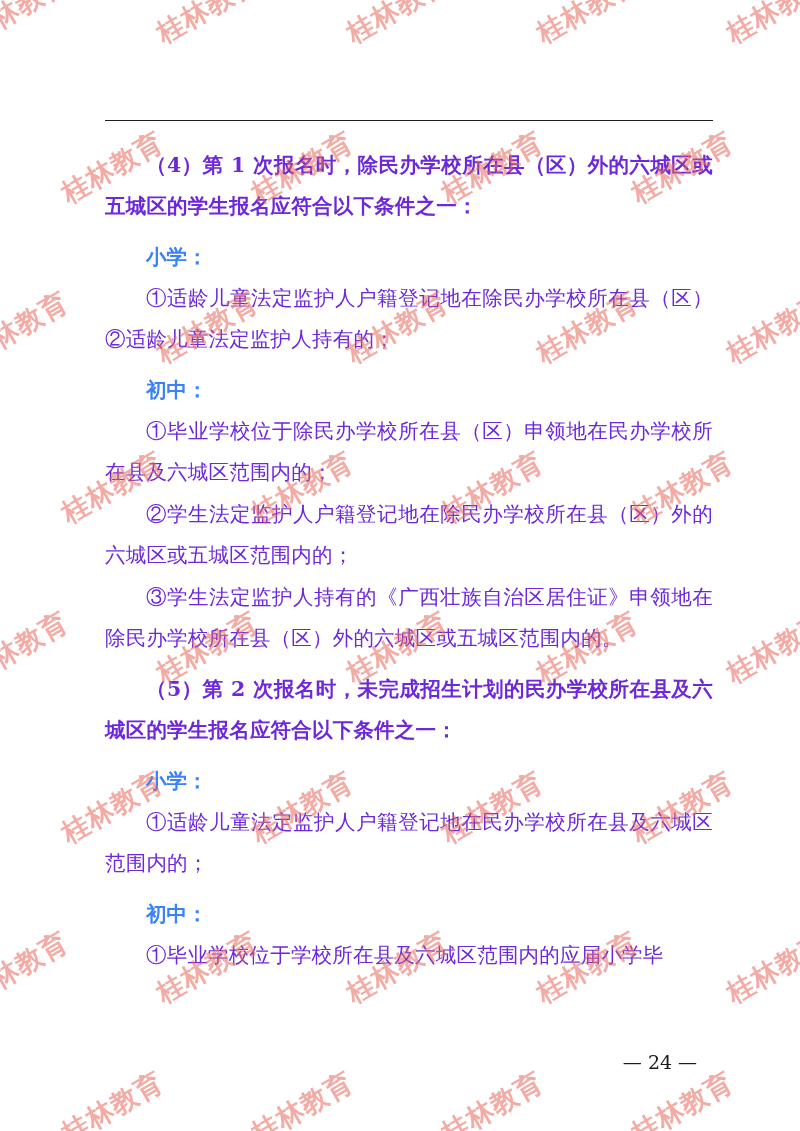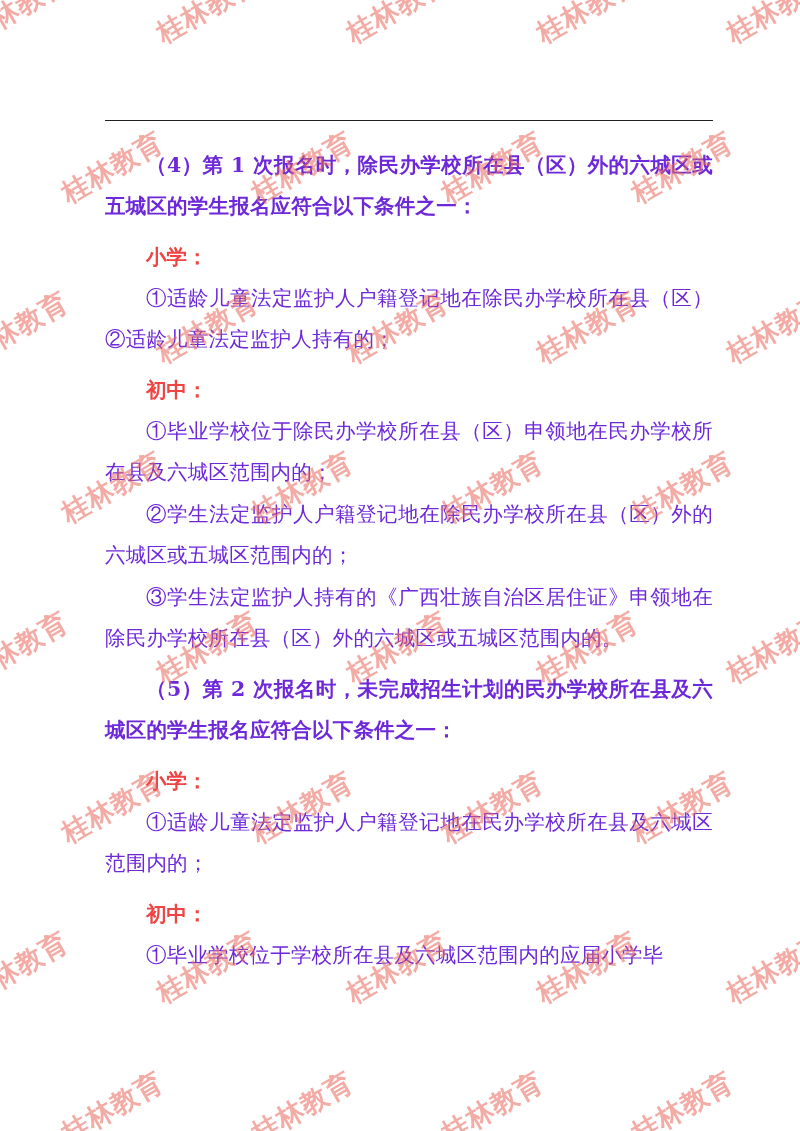--- a/index.html
+++ b/index.html
@@ -65,21 +65,21 @@
   }
   .indent {
     text-indent: 41px;
   }
   .bold {
     font-weight: 700;
   }
   .sub-head {
     font-size: 20.5px;
     line-height: 41px;
-    color: #ef4444;
+    color: #3b82f6;
     font-weight: 700;
     text-indent: 41px;
     margin: 0;
   }
   .gap-top {
     margin-top: 10px;
   }
 
   #page-number {
     position: absolute;
@@ -110,20 +110,23 @@
     <p class="para indent">①毕业学校位于除民办学校所在县（区）申领地在民办学校所在县及六城区范围内的；</p>
     <p class="para indent">②学生法定监护人户籍登记地在除民办学校所在县（区）外的六城区或五城区范围内的；</p>
     <p class="para indent">③学生法定监护人持有的《广西壮族自治区居住证》申领地在除民办学校所在县（区）外的六城区或五城区范围内的。</p>
     <p class="para indent bold gap-top">（5）第 2 次报名时，未完成招生计划的民办学校所在县及六城区的学生报名应符合以下条件之一：</p>
     <p class="sub-head gap-top">小学：</p>
     <p class="para indent">①适龄儿童法定监护人户籍登记地在民办学校所在县及六城区范围内的；</p>
     <p class="sub-head gap-top">初中：</p>
     <p class="para indent">①毕业学校位于学校所在县及六城区范围内的应届小学毕</p>
   </div>
 
+  <div id="page-number">
+    <span class="pn-inner">— 24 —</span>
+  </div>
 </div>
 
 <div id="watermark-layer">
     <div class="wm" style="left: -40px; top: 20px; color: rgb(232, 105, 92);">桂林教育</div>
     <div class="wm" style="left: 150px; top: 20px; color: rgb(232, 105, 92);">桂林教育</div>
     <div class="wm" style="left: 340px; top: 20px; color: rgb(232, 105, 92);">桂林教育</div>
     <div class="wm" style="left: 530px; top: 20px; color: rgb(232, 105, 92);">桂林教育</div>
     <div class="wm" style="left: 720px; top: 20px; color: rgb(232, 105, 92);">桂林教育</div>
     <div class="wm" style="left: 55px; top: 180px; color: rgb(232, 105, 92);">桂林教育</div>
     <div class="wm" style="left: 245px; top: 180px; color: rgb(232, 105, 92);">桂林教育</div>

